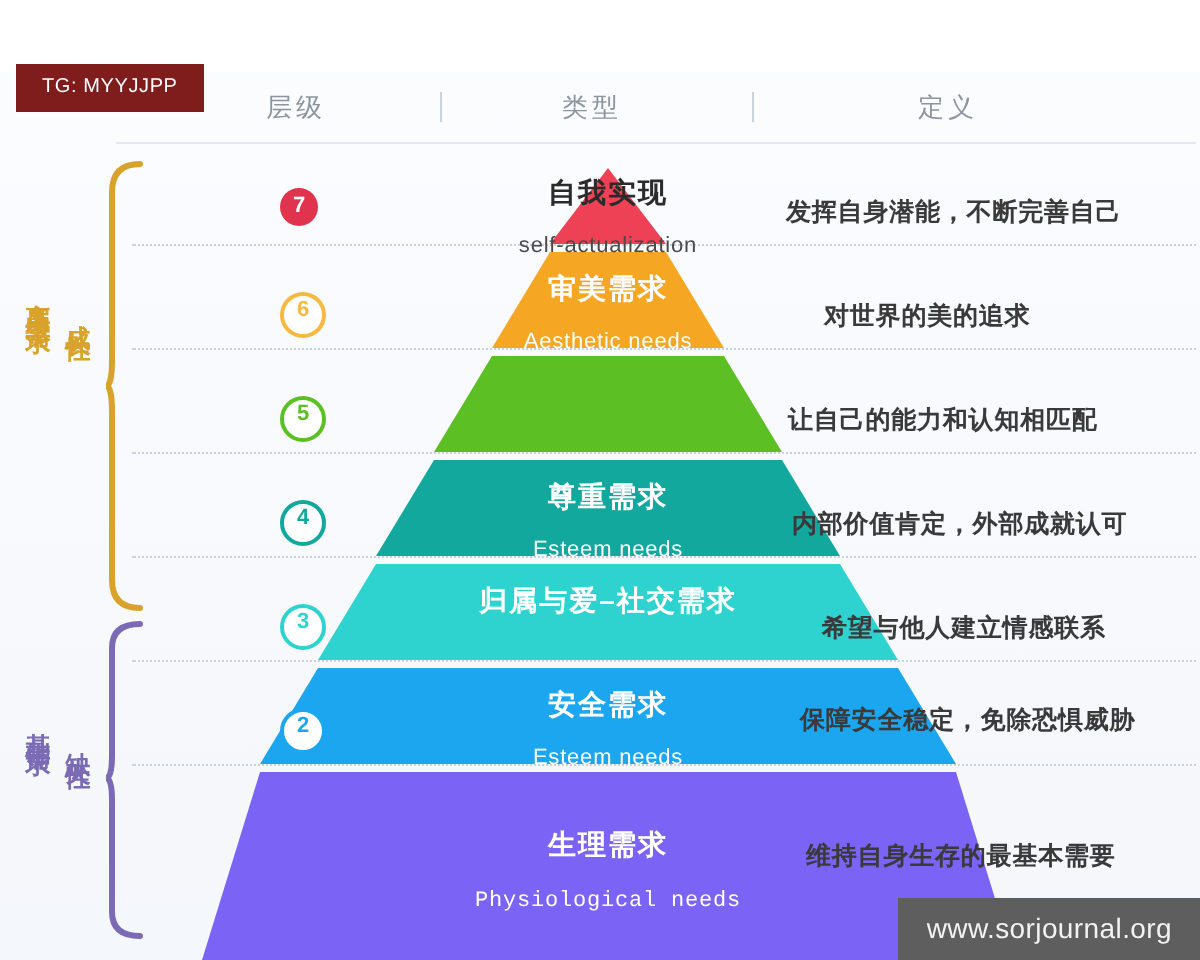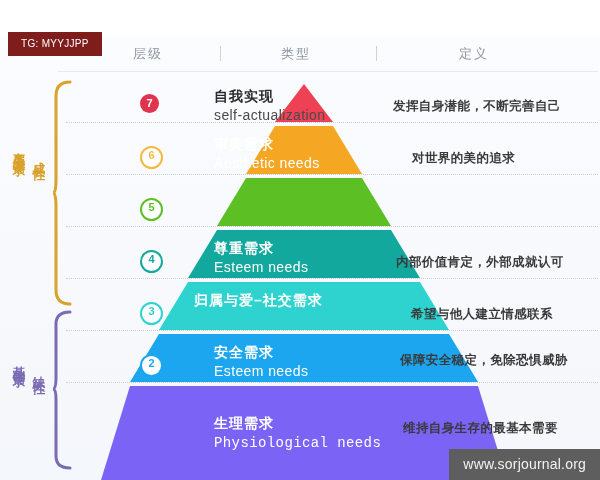--- a/index.html
+++ b/index.html
@@ -94,34 +94,34 @@
     left: 0;
     top: 0;
     width: 600px;
     height: 444px;
     pointer-events: none;
   }
 
   
   .band-text {
     position: absolute;
-    text-align: left;
+    text-align: center;
     line-height: 1.15;
     pointer-events: none;
   }
   .band-cn {
     font-size: 14px;
     font-weight: bold;
     letter-spacing: 1px;
     white-space: nowrap;
   }
   .band-en {
-    font-size: 14px;
+    font-size: 11px;
     letter-spacing: 0.4px;
-    margin-top: 3px;
+    margin-top: 13px;
     white-space: nowrap;
   }
   .txt-light .band-cn, .txt-light .band-en { color: #ffffff; }
   .txt-dark  .band-cn { color: #2b2b2b; }
   .txt-dark  .band-en { color: #4a4a4a; }
 
   
   .badge {
     position: absolute;
     width: 19px;
@@ -244,20 +244,21 @@
   <div class="badge" style="left: 140px; top: 58px; background: rgb(224, 51, 77); color: rgb(255, 255, 255);">7</div>
   <div class="badge badge-hollow" style="left: 140px; top: 110px; color: rgb(245, 185, 66); border-color: rgb(245, 185, 66); background: rgb(255, 255, 255);">6</div>
   <div class="badge badge-hollow" style="left: 140px; top: 162px; color: rgb(92, 192, 37); border-color: rgb(92, 192, 37); background: rgb(255, 255, 255);">5</div>
   <div class="badge badge-hollow" style="left: 140px; top: 214px; color: rgb(19, 168, 158); border-color: rgb(19, 168, 158); background: rgb(255, 255, 255);">4</div>
   <div class="badge badge-hollow" style="left: 140px; top: 266px; color: rgb(46, 211, 208); border-color: rgb(46, 211, 208); background: rgb(255, 255, 255);">3</div>
   <div class="badge badge-hollow" style="left: 140px; top: 318px; color: rgb(27, 166, 239); border-color: rgb(27, 166, 239); background: rgb(255, 255, 255);">2</div>
   <div class="badge badge-hollow" style="left: 140px; top: 372px; opacity: 0; color: rgb(122, 99, 245); border-color: rgb(122, 99, 245); background: rgb(255, 255, 255);">1</div>
 
   <div class="definition" style="left:393px; top:62px;">发挥自身潜能，不断完善自己</div>
   <div class="definition" style="left:412px; top:114px;">对世界的美的追求</div>
+  <div class="definition" style="left:394px; top:166px;">让自己的能力和认知相匹配</div>
   <div class="definition" style="left:396px; top:218px;">内部价值肯定，外部成就认可</div>
   <div class="definition" style="left:411px; top:270px;">希望与他人建立情感联系</div>
   <div class="definition" style="left:400px; top:316px;">保障安全稳定，免除恐惧威胁</div>
   <div class="definition" style="left:403px; top:384px;">维持自身生存的最基本需要</div>
 
   <svg class="brace-svg" style="left:52px; top:44px; width:22px; height:226px;" viewBox="0 0 22 226">
     <path d="M18 2 Q4 2 4 16 L4 100 Q4 113 1 113 Q4 113 4 126 L4 210 Q4 224 18 224" fill="none" stroke="#d8a22b" stroke-width="3" stroke-linecap="round"></path>
   </svg>
   <svg class="brace-svg" style="left:52px; top:274px; width:22px; height:160px;" viewBox="0 0 22 160">
     <path d="M18 2 Q4 2 4 14 L4 68 Q4 79 1 79 Q4 79 4 90 L4 146 Q4 158 18 158" fill="none" stroke="#7b6bb5" stroke-width="3" stroke-linecap="round"></path>

